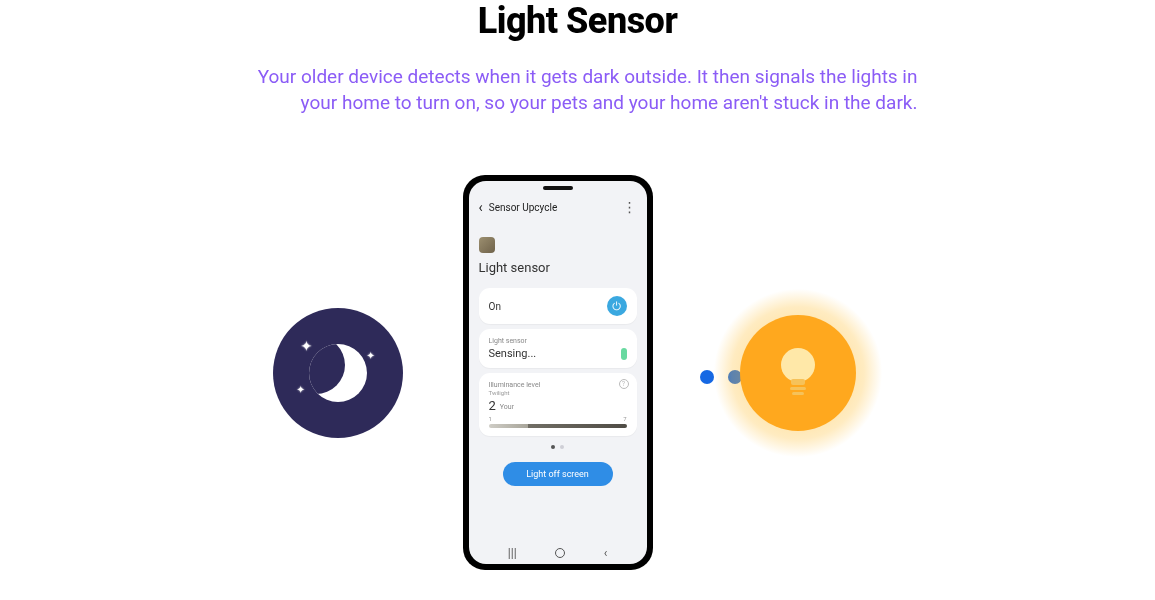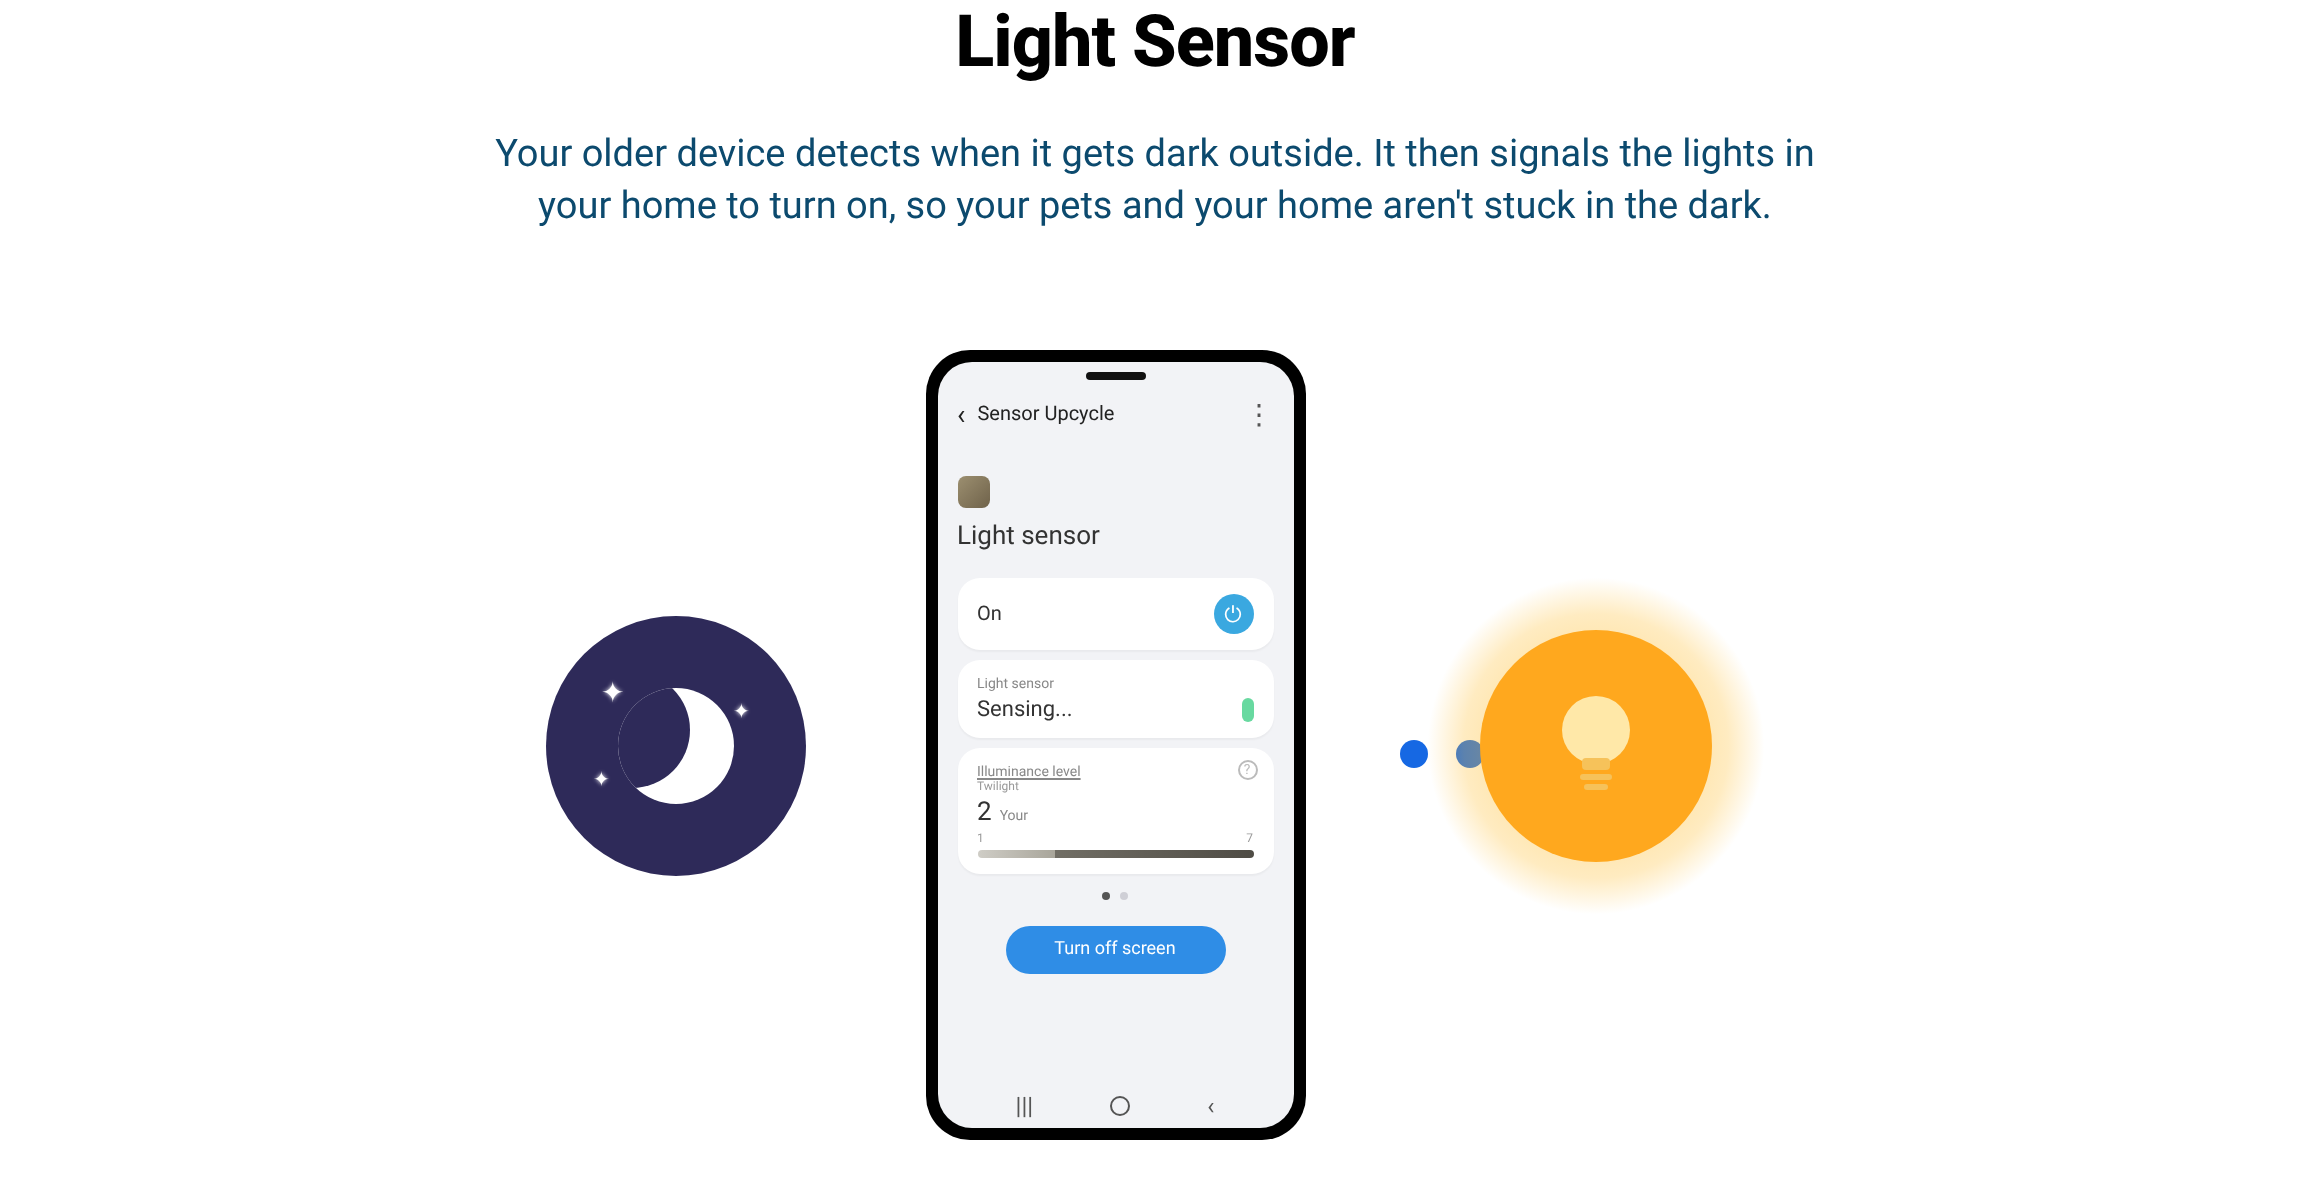--- a/index.html
+++ b/index.html
@@ -16,24 +16,25 @@
     }
     .hero-title {
       font-size: 36px;
       font-weight: 800;
       letter-spacing: -0.5px;
       color: #000;
       margin-bottom: 22px;
     }
     .hero-desc {
       font-size: 19px;
-      color: #0c4a6e;
+      color: #8b5cf6;
       line-height: 1.35;
       max-width: 680px;
       margin: 16px auto;
+      text-align: right;
     }
     .stage {
       display: flex;
       align-items: center;
       justify-content: center;
       gap: 60px;
       margin-top: 60px;
       position: relative;
     }
 
@@ -227,21 +228,21 @@
       gap: 21px;
     }
     .card-sensing .val { font-size: 11px; color: #333; }
     .sense-dot {
       width: 6px;
       height: 12px;
       border-radius: 3px;
       background: #68d9a0;
     }
 
-    .card-illum .small { font-size: 7px; color: #888; text-decoration: underline; }
+    .card-illum .small { font-size: 7px; color: #888; }
     .card-illum .tiny { font-size: 6px; color: #999; }
     .card-illum .info {
       position: absolute;
       right: 8px;
       top: 6px;
       width: 10px;
       height: 10px;
       border: 1px solid #bbb;
       border-radius: 50%;
       font-size: 7px;
@@ -379,21 +380,21 @@
               <span>7</span>
             </div>
             <div class="slider-track"></div>
           </div>
 
           <div class="pager">
             <span class="d active"></span>
             <span class="d"></span>
           </div>
 
-          <div class="turn-off">Turn off screen</div>
+          <div class="turn-off">Light off screen</div>
         </div>
 
         <div class="nav-bar">
           <span>|||</span>
           <span class="circ"></span>
           <span>‹</span>
         </div>
       </div>
     </div>
   </div>

